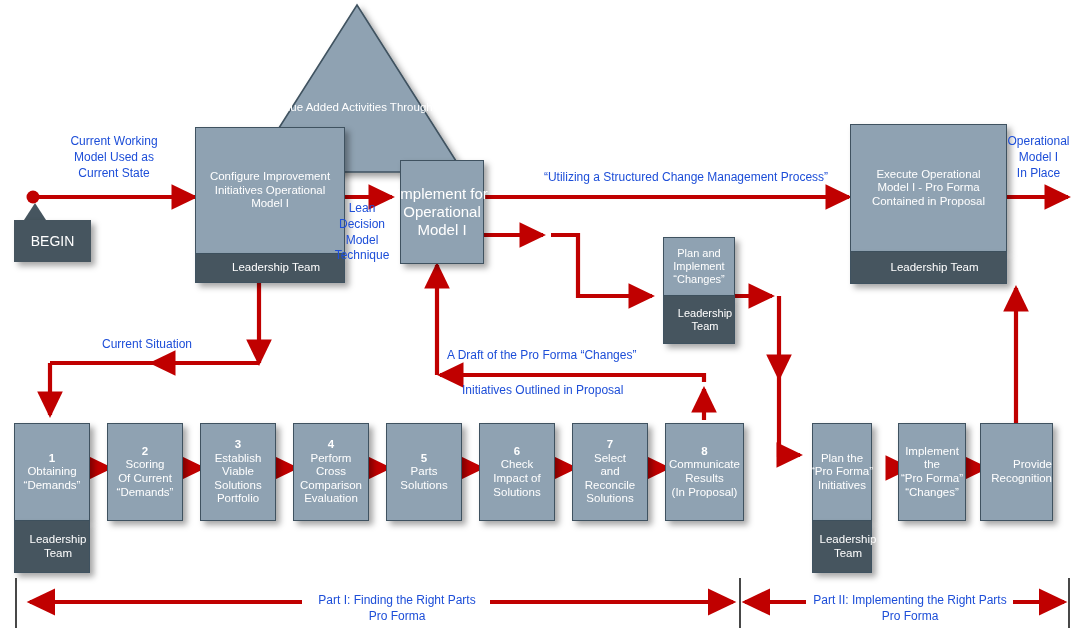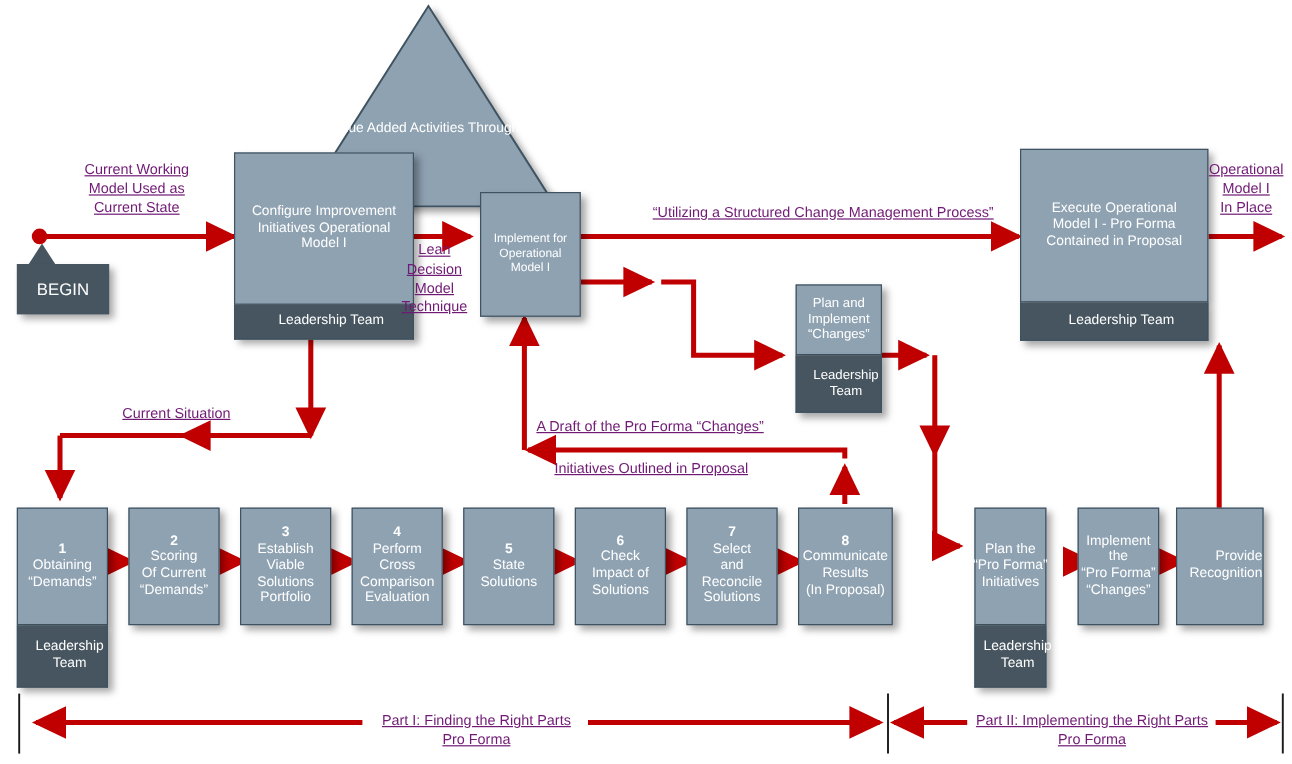--- a/index.html
+++ b/index.html
@@ -50,22 +50,22 @@
     border-right:11px solid transparent;
     border-bottom:17px solid #46555f;
   }
 
   .tri-label{
     position:absolute;color:#ffffff;text-align:center;
     font-size:11.5px;line-height:1.32;white-space:nowrap;
   }
 
   .flabel{
-    position:absolute;color:#701a75;text-align:center;
-    font-size:12px;line-height:1.32;white-space:nowrap;text-decoration:underline;
+    position:absolute;color:#1d4ed8;text-align:center;
+    font-size:12px;line-height:1.32;white-space:nowrap;
   }
   .flabel .line{display:block;}
 </style>
 </head>
 <body>
 
 <div id="canvas">
 
   <svg class="layer" id="arrow-layer" viewBox="0 0 1077 637">
     <defs>
@@ -158,21 +158,21 @@
       <span class="line">Configure Improvement</span>
       <span class="line">Initiatives Operational</span>
       <span class="line">Model I</span>
     </div>
     <div class="nfoot" style="height:29px;font-size:11.5px;">
       <span class="line">Leadership Team</span>
     </div>
   </div>
 
   <div class="node" style="left:400px;top:160px;width:84px;z-index:3;">
-    <div class="nbody" style="height:104px;font-size:10px;">
+    <div class="nbody" style="height:104px;font-size:15px;">
       <span class="line">Implement for</span>
       <span class="line">Operational</span>
       <span class="line">Model I</span>
     </div>
   </div>
 
   <div class="node" style="left:850px;top:124px;width:157px;z-index:3;">
     <div class="nbody" style="height:128px;font-size:11.5px;">
       <span class="line">Execute Operational</span>
       <span class="line">Model I - Pro Forma</span>
@@ -232,21 +232,21 @@
       <span class="line">Perform</span>
       <span class="line">Cross</span>
       <span class="line">Comparison</span>
       <span class="line">Evaluation</span>
     </div>
   </div>
 
   <div class="node" style="left:386px;top:423px;width:76px;z-index:3;">
     <div class="nbody" style="height:98px;font-size:11.5px;">
       <span class="line num">5</span>
-      <span class="line">State</span>
+      <span class="line">Parts</span>
       <span class="line">Solutions</span>
     </div>
   </div>
 
   <div class="node" style="left:479px;top:423px;width:76px;z-index:3;">
     <div class="nbody" style="height:98px;font-size:11.5px;">
       <span class="line num">6</span>
       <span class="line">Check</span>
       <span class="line">Impact of</span>
       <span class="line">Solutions</span>

